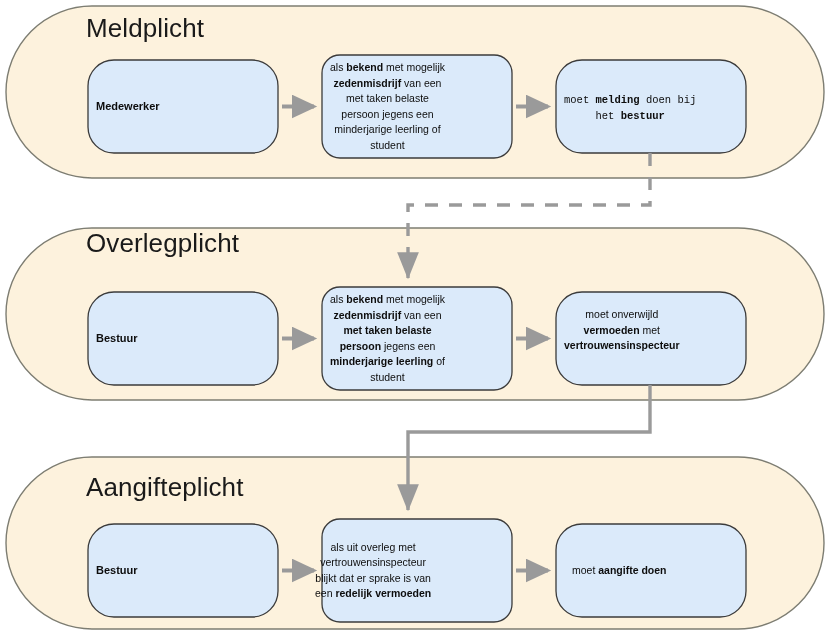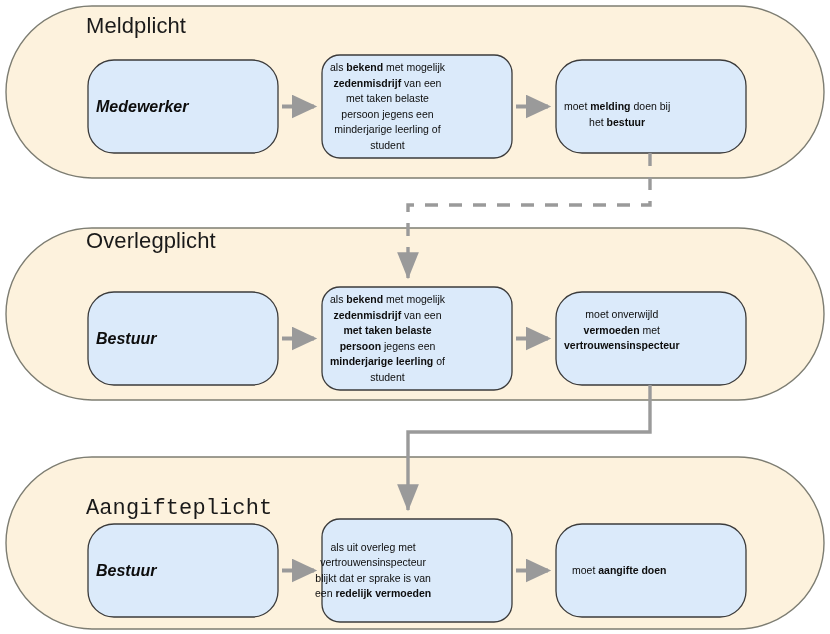--- a/index.html
+++ b/index.html
@@ -19,41 +19,41 @@
   }
   .svg-layer {
     position: absolute;
     left: 0;
     top: 0;
     width: 830px;
     height: 634px;
   }
   .section-title {
     position: absolute;
-    font-size: 22px;
+    font-size: 26px;
     color: #1a1a1a;
     font-weight: 400;
     letter-spacing: 0.1px;
     white-space: nowrap;
   }
   .node-text {
     position: absolute;
     display: flex;
     align-items: center;
     justify-content: flex-start;
     text-align: center;
     font-size: 10.5px;
     line-height: 15.5px;
     color: #0d0d0d;
     padding: 0 8px;
     box-sizing: border-box;
   }
   .node-text .t { display: block; }
   .node-text b { font-weight: 700; }
-  .actor-text { font-weight: 700; font-size: 16px; font-style: italic; }
+  .actor-text { font-weight: 700; font-size: 11px; }
 </style>
 </head>
 <body>
 
 <div id="diagram-root">
 
   <svg class="svg-layer" viewBox="0 0 830 634">
     <defs>
       <marker id="arrowhead" markerWidth="9" markerHeight="9" refX="7.6" refY="3.2" orient="auto" markerUnits="strokeWidth">
         <path d="M0,0 L8,3.2 L0,6.4 z" fill="#9a9a9a"></path>
@@ -90,29 +90,29 @@
     <line x1="282" y1="570.5" x2="314" y2="570.5" stroke="#9a9a9a" stroke-width="4" marker-end="url(#arrowheadBig)"></line>
     <line x1="516" y1="570.5" x2="548" y2="570.5" stroke="#9a9a9a" stroke-width="4" marker-end="url(#arrowheadBig)"></line>
 
     <path d="M 650 153 L 650 205 L 408 205 L 408 278" fill="none" stroke="#9a9a9a" stroke-width="3.4" stroke-dasharray="13 11" marker-end="url(#arrowhead)"></path>
 
     <path d="M 650 385 L 650 432 L 408 432 L 408 510" fill="none" stroke="#9a9a9a" stroke-width="3.4" marker-end="url(#arrowhead)"></path>
   </svg>
 
   <div class="section-title" style="left:86px; top:13px;">Meldplicht</div>
   <div class="section-title" style="left:86px; top:228px;text-align:center;">Overlegplicht</div>
-  <div class="section-title" style="left:86px; top:496px;font-family:Liberation Mono, monospace;">Aangifteplicht</div>
+  <div class="section-title" style="left:86px; top:472px;">Aangifteplicht</div>
 
   <div class="node-text" style="left:88px; top:60px; width:190px; height:93px;">
     <span class="t actor-text">Medewerker</span>
   </div>
   <div class="node-text" style="left:322px; top:55px; width:190px; height:103px;">
     <span class="t"><span>als </span><b>bekend</b><span> met mogelijk</span><br><b>zedenmisdrijf</b><span> van een</span><br><span>met taken belaste</span><br><span>persoon jegens een</span><br><span>minderjarige leerling of</span><br><span>student</span></span>
   </div>
-  <div class="node-text" style="left:556px; top:68px; width:228px; height:93px;">
+  <div class="node-text" style="left:556px; top:62px; width:228px; height:93px;font-family:Liberation Mono, monospace;">
     <span class="t"><span>moet </span><b>melding</b><span> doen bij</span><br><span>het </span><b>bestuur</b></span>
   </div>
 
   <div class="node-text" style="left:88px; top:292px; width:190px; height:93px;">
     <span class="t actor-text">Bestuur</span>
   </div>
   <div class="node-text" style="left:322px; top:287px; width:190px; height:103px;">
     <span class="t"><span>als </span><b>bekend</b><span> met mogelijk</span><br><b>zedenmisdrijf</b><span> van een</span><br><b>met taken belaste</b><br><b>persoon</b><span> jegens een</span><br><b>minderjarige leerling</b><span> of</span><br><span>student</span></span>
   </div>
   <div class="node-text" style="left:556px; top:292px; width:190px; height:77px;">

